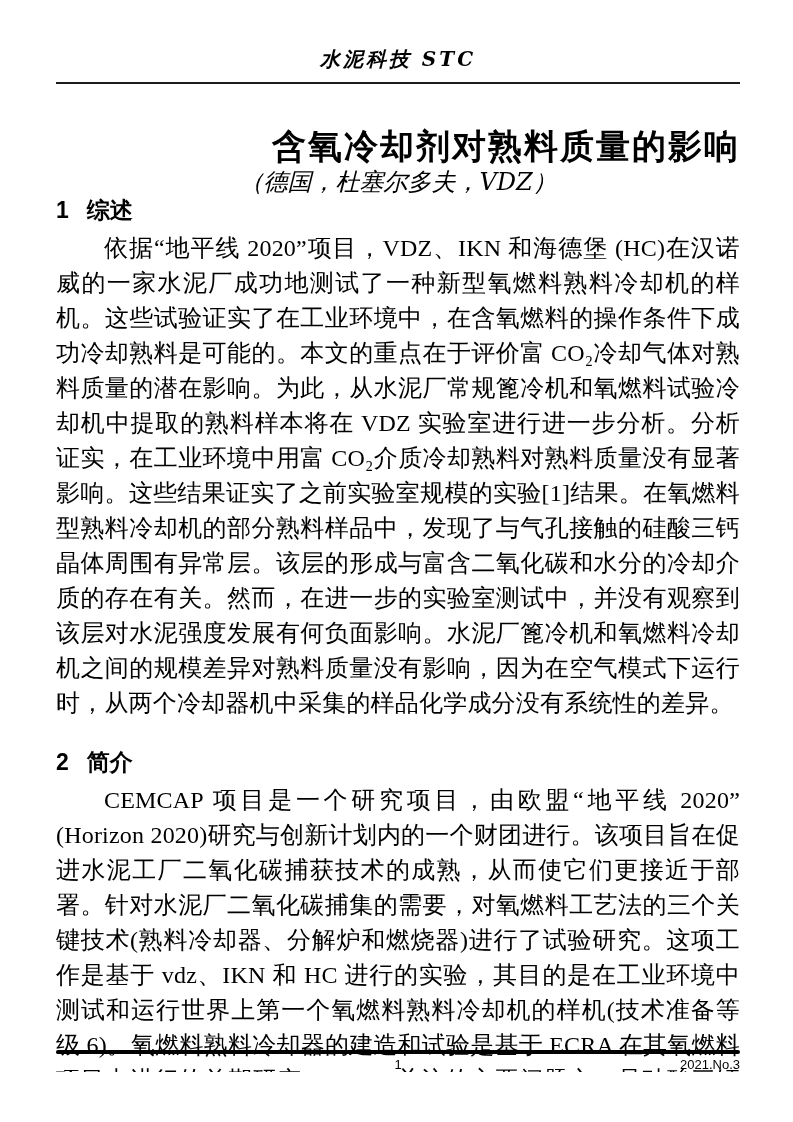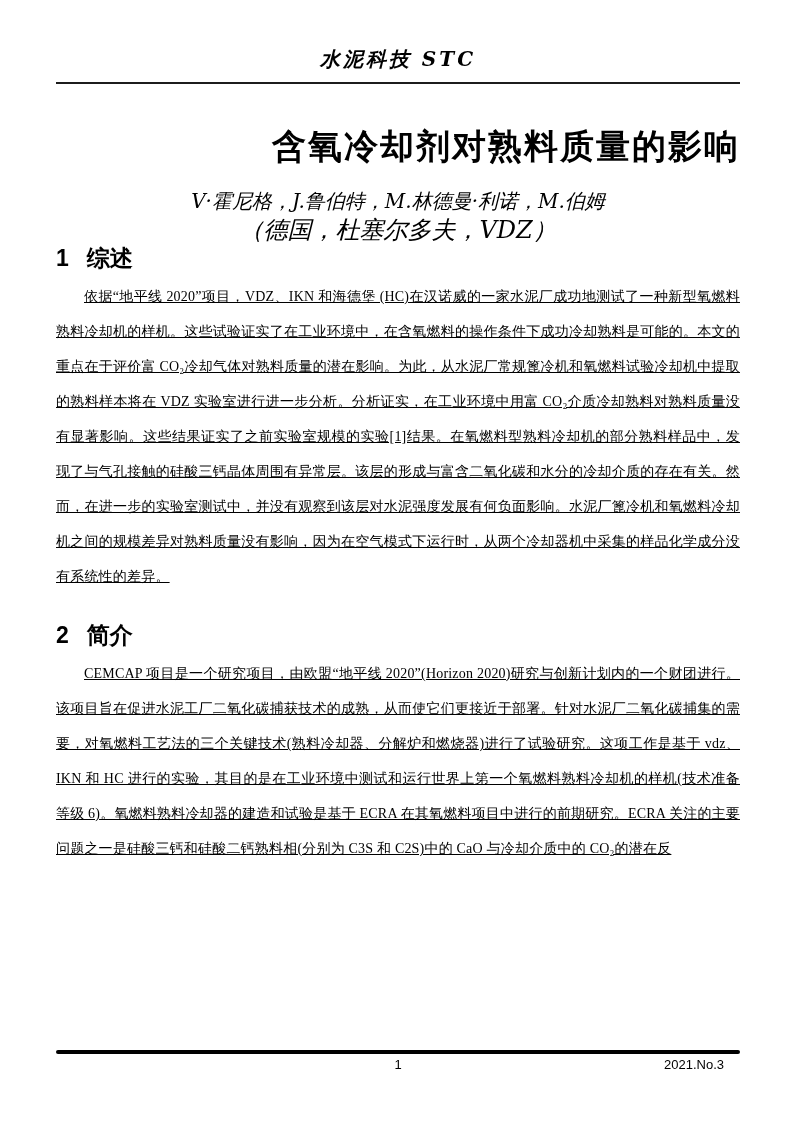--- a/index.html
+++ b/index.html
@@ -58,27 +58,26 @@
     font-family: "Liberation Sans", "DejaVu Sans", sans-serif;
     font-weight: 700;
     font-size: 23px;
     line-height: 30px;
   }
   .section-heading .sec-num { display: inline-block; margin-right: 18px; }
   .section-heading.first { }
   .section-heading.second { margin-top: 26px; }
   .body-para {
     font-family: "Liberation Serif", "DejaVu Serif", serif;
-    font-size: 14px;
+    font-size: 24px;
     line-height: 35px;
     text-align: justify;
     text-indent: 2em;
     margin-top: 6px;
     letter-spacing: 0.2px;
-    text-decoration: underline;
   }
   .page-footer {
     position: absolute;
     left: 56px;
     right: 53px;
     top: 1050px;
   }
   .footer-rule {
     height: 4px;
     background: #000;
@@ -91,36 +90,35 @@
     font-family: "Liberation Sans", "DejaVu Sans", sans-serif;
     font-size: 13px;
   }
   .page-number {
     position: absolute;
     left: 0; right: 0;
     text-align: center;
   }
   .issue-number {
     position: absolute;
-    right: 16px;
+    right: 0;
     top: 0;
   }
 </style>
 </head>
 <body>
 
 <div class="page">
 
   <div class="journal-header">水泥科技 STC</div>
 
   <div class="header-rule"></div>
 
   <h1 class="article-title" style="margin-bottom:0;">含氧冷却剂对熟料质量的影响</h1>
 
-  <div class="authors-line">V·霍尼格，J.鲁伯特，M.林德曼·利诺，M.伯姆</div>
 
   <div class="affiliation-line">（德国，杜塞尔多夫，VDZ）</div>
 
   <div class="section-heading first">
     <span class="sec-num">1</span><span>综述</span>
   </div>
 
   <p class="body-para" style="margin:6px 0 0 0;">依据“地平线 2020”项目，VDZ、IKN 和海德堡 (HC)在汉诺威的一家水泥厂成功地测试了一种新型氧燃料熟料冷却机的样机。这些试验证实了在工业环境中，在含氧燃料的操作条件下成功冷却熟料是可能的。本文的重点在于评价富 CO₂冷却气体对熟料质量的潜在影响。为此，从水泥厂常规篦冷机和氧燃料试验冷却机中提取的熟料样本将在 VDZ 实验室进行进一步分析。分析证实，在工业环境中用富 CO₂介质冷却熟料对熟料质量没有显著影响。这些结果证实了之前实验室规模的实验[1]结果。在氧燃料型熟料冷却机的部分熟料样品中，发现了与气孔接触的硅酸三钙晶体周围有异常层。该层的形成与富含二氧化碳和水分的冷却介质的存在有关。然而，在进一步的实验室测试中，并没有观察到该层对水泥强度发展有何负面影响。水泥厂篦冷机和氧燃料冷却机之间的规模差异对熟料质量没有影响，因为在空气模式下运行时，从两个冷却器机中采集的样品化学成分没有系统性的差异。</p>
 
   <div class="section-heading second">

